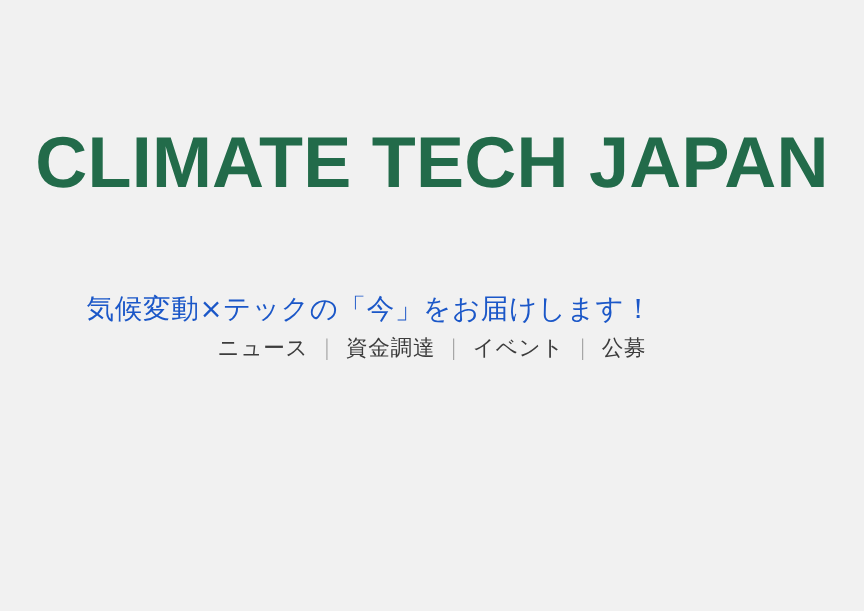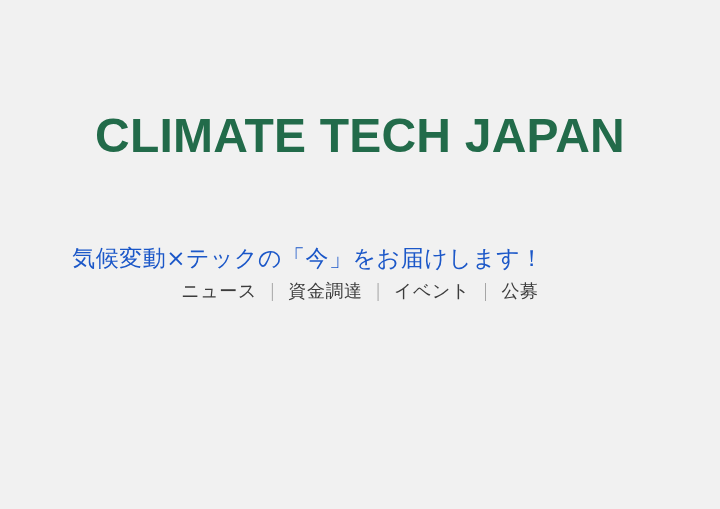--- a/index.html
+++ b/index.html
@@ -27,21 +27,21 @@
     position: absolute;
     top: 108px;
     left: 0;
     width: 720px;
     text-align: center;
   }
 
   .brand-title {
     display: block;
     font-family: "Liberation Sans", "DejaVu Sans", sans-serif;
-    font-size: 48px;
+    font-size: 60px;
     font-weight: 700;
     line-height: 56px;
     letter-spacing: 0.2px;
     color: #226b4a;
     white-space: nowrap;
     margin: 0;
   }
 
   
   .tagline-block {

